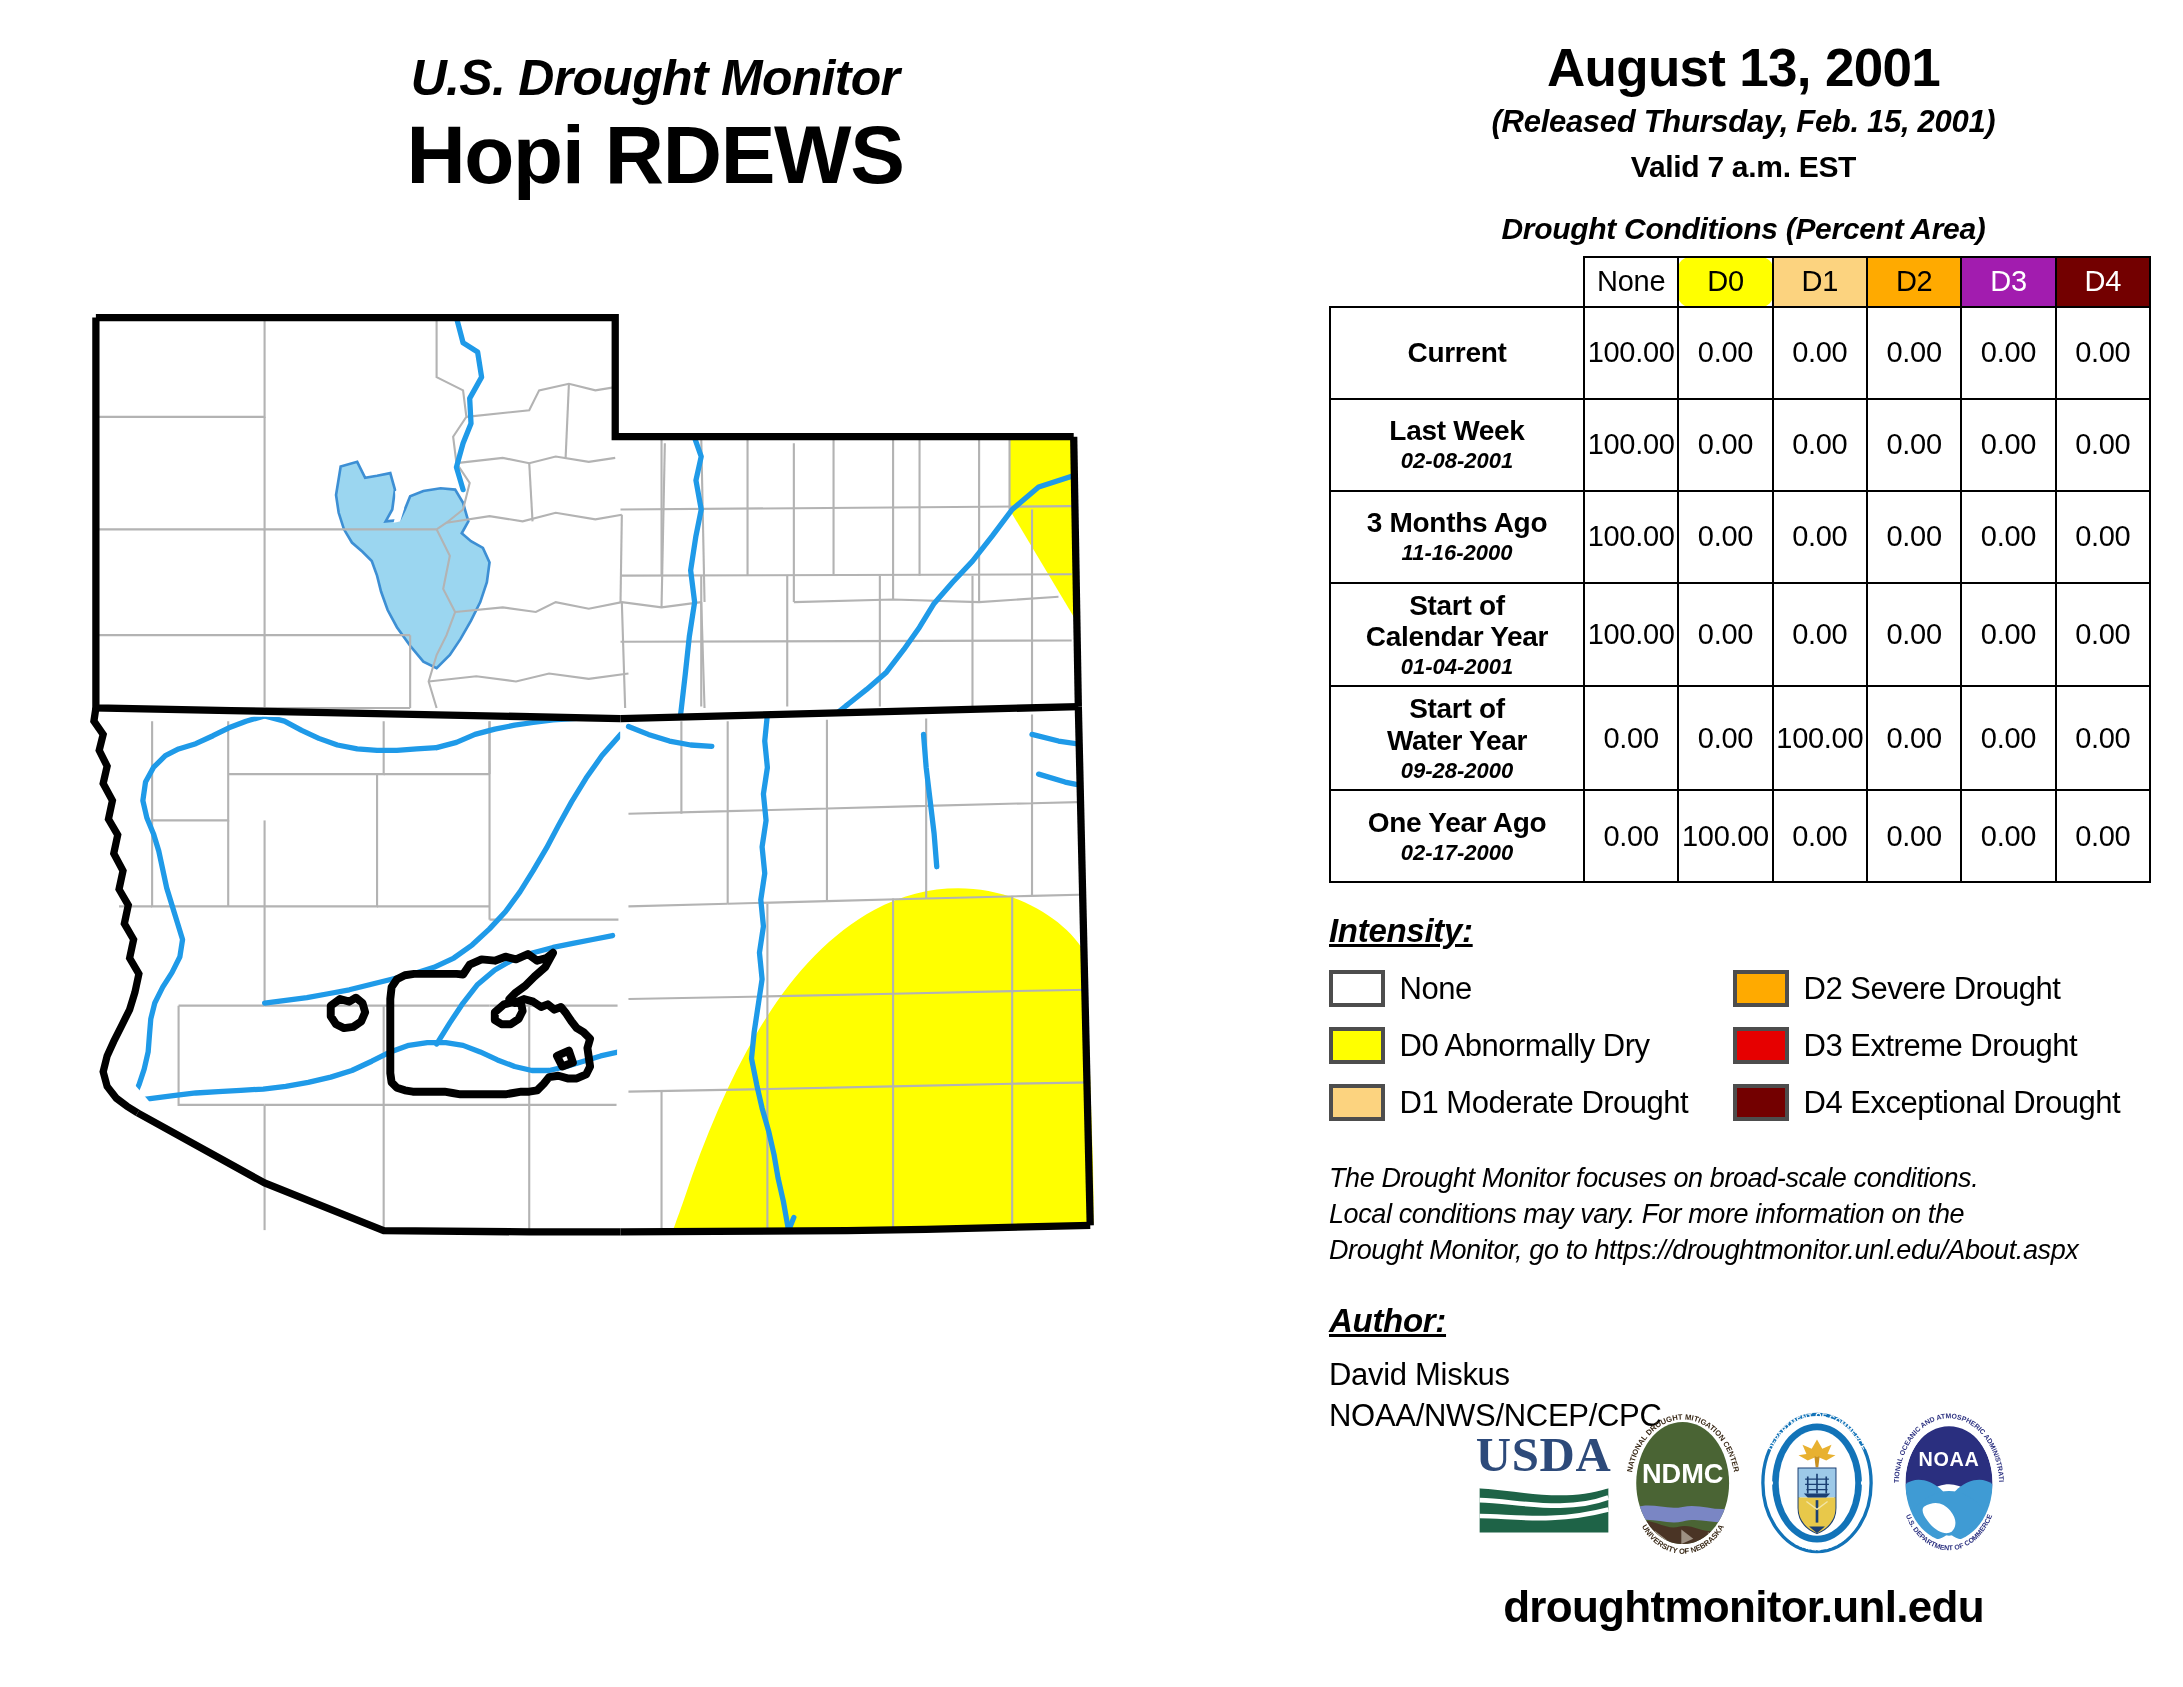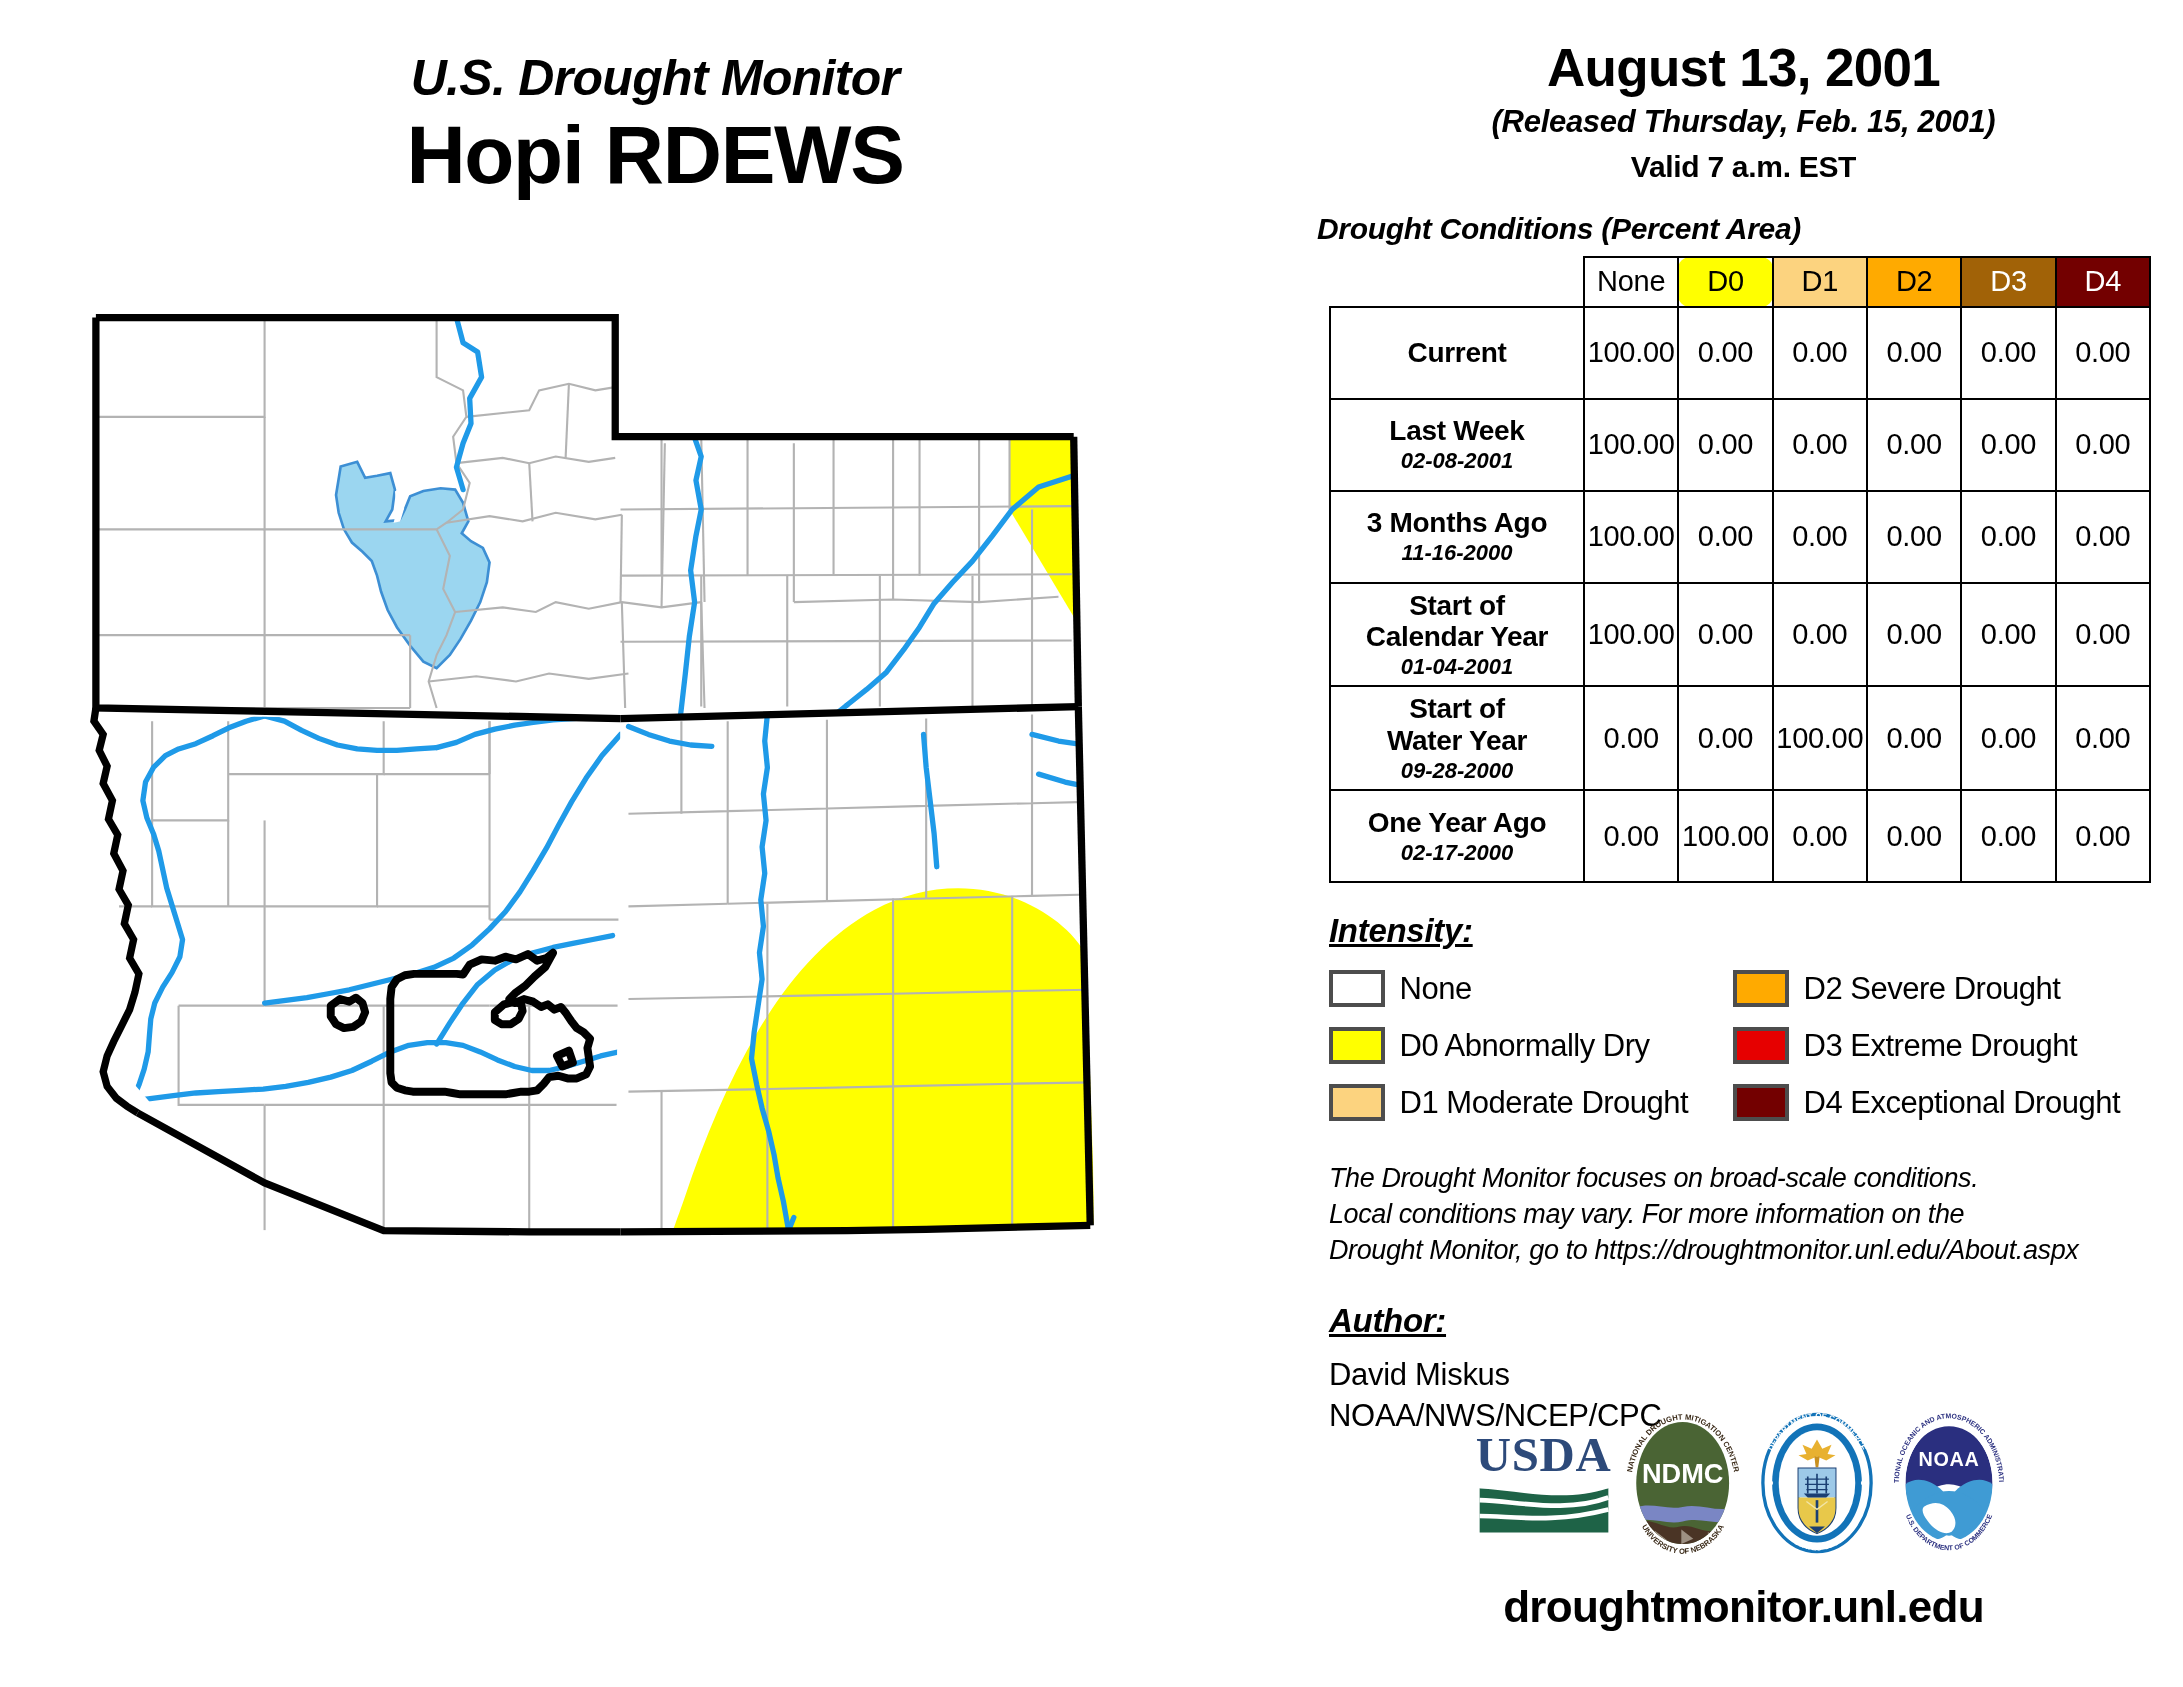--- a/index.html
+++ b/index.html
@@ -73,20 +73,21 @@
     letter-spacing: -0.3px;
   }
   #date-valid {
     font-size: 30px;
     font-weight: bold;
     margin-top: 10.6px;
     letter-spacing: -0.3px;
   }
 
   #table-caption {
+    text-align: center;
     font-size: 30px;
     font-style: italic;
     font-weight: bold;
     margin-top: 28px;
     letter-spacing: -0.3px;
   }
 
   
   #pct-table {
     margin-top: 9.3px;
@@ -127,21 +128,21 @@
     font-style: italic;
     font-weight: bold;
     font-size: 22px;
     margin-top: 2.6px;
     letter-spacing: 0px;
   }
   .hdr-none { background: #ffffff; color: #000; }
   .hdr-d0   { background: #ffff00; color: #000; border-radius: 12px; }
   .hdr-d1   { background: #fcd37f; color: #000; }
   .hdr-d2   { background: #ffaa00; color: #000; }
-  .hdr-d3   { background: #a16207; color: #fff; }
+  .hdr-d3   { background: #a21caf; color: #fff; }
   .hdr-d4   { background: #730000; color: #fff; }
 
   
   #intensity-block { margin-top: 29px; margin-left: 12px; }
   .section-head {
     font-size: 33px;
     font-style: italic;
     font-weight: bold;
     text-decoration: underline;
     letter-spacing: -0.3px;

